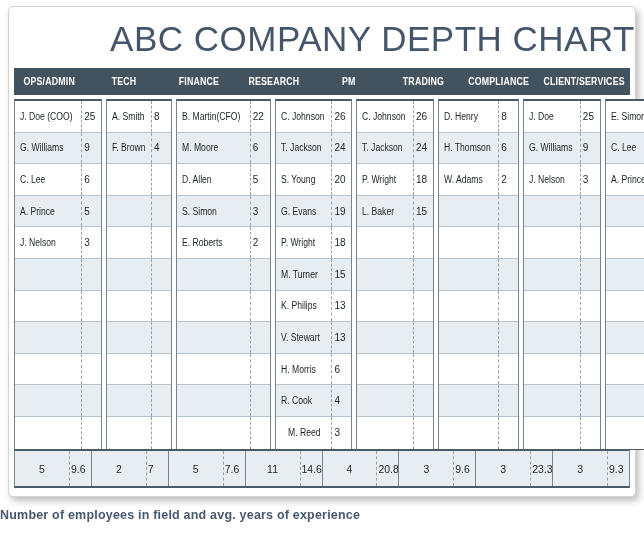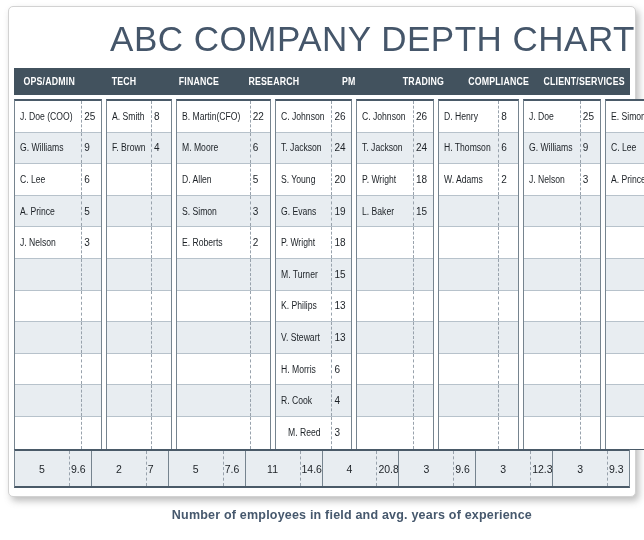--- a/index.html
+++ b/index.html
@@ -136,21 +136,21 @@
     display: flex;
     align-items: center;
     padding-left: 1px;
     font-size: 10.5px;
     color: var(--text, #1c2126);
   }
   .caption {
     position: absolute;
     top: 508px; left: 0;
     width: 532px;
-    text-align: right;
+    text-align: left;
     font-size: 12.5px;
     font-weight: bold;
     letter-spacing: 0.2px;
     color: var(--caption-color, #46586d);
   }
 </style>
 </head>
 <body>
 
 <div class="card">
@@ -720,21 +720,21 @@
       <div class="sgroup">
         <div class="scount">4</div>
         <div class="savg">20.8</div>
       </div>
       <div class="sgroup">
         <div class="scount">3</div>
         <div class="savg">9.6</div>
       </div>
       <div class="sgroup">
         <div class="scount">3</div>
-        <div class="savg">12.3</div>
+        <div class="savg">23.3</div>
       </div>
       <div class="sgroup">
         <div class="scount">3</div>
         <div class="savg">9.3</div>
       </div>
     </div>
 </div>
 <div class="caption">Number of employees in field and avg. years of experience</div>
 
 </body></html>

